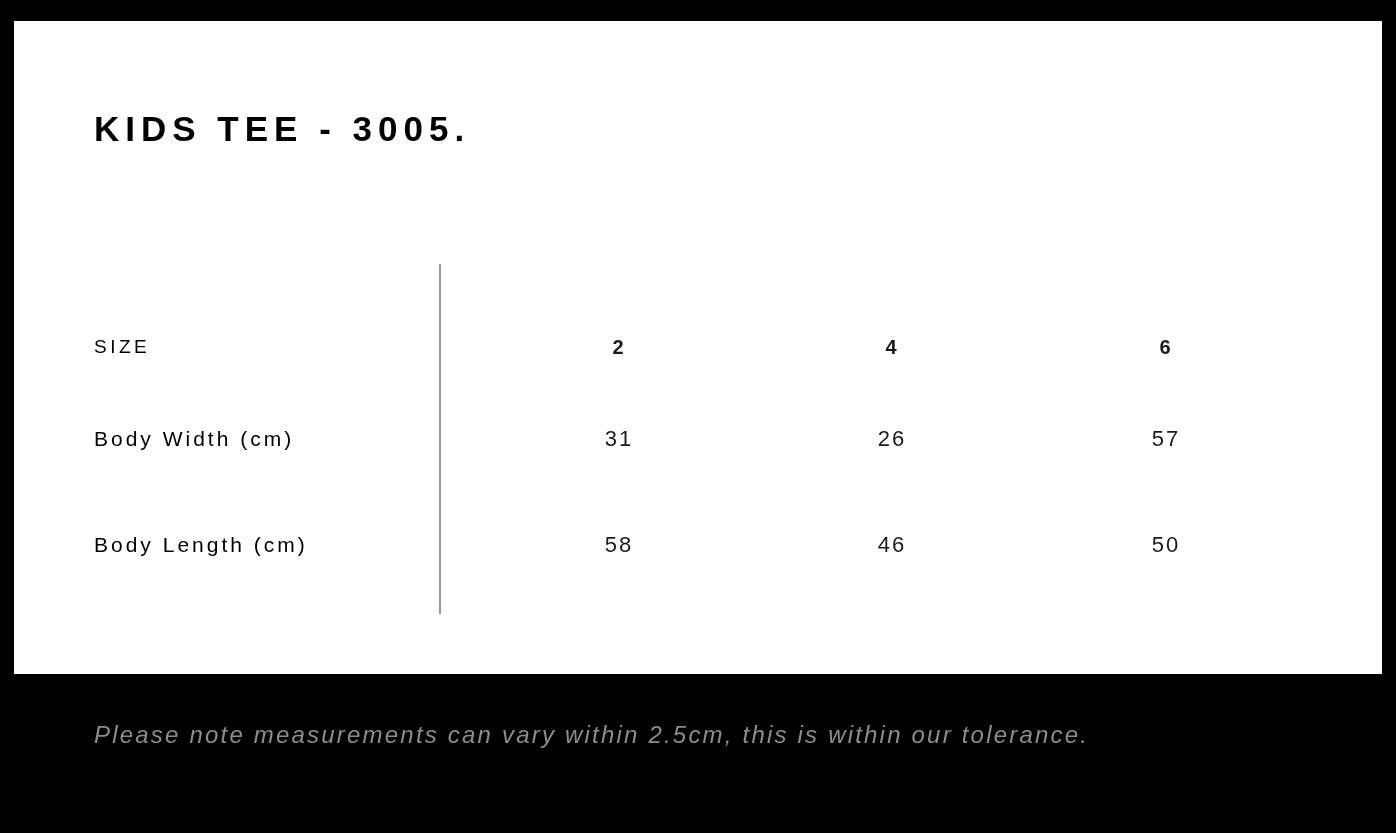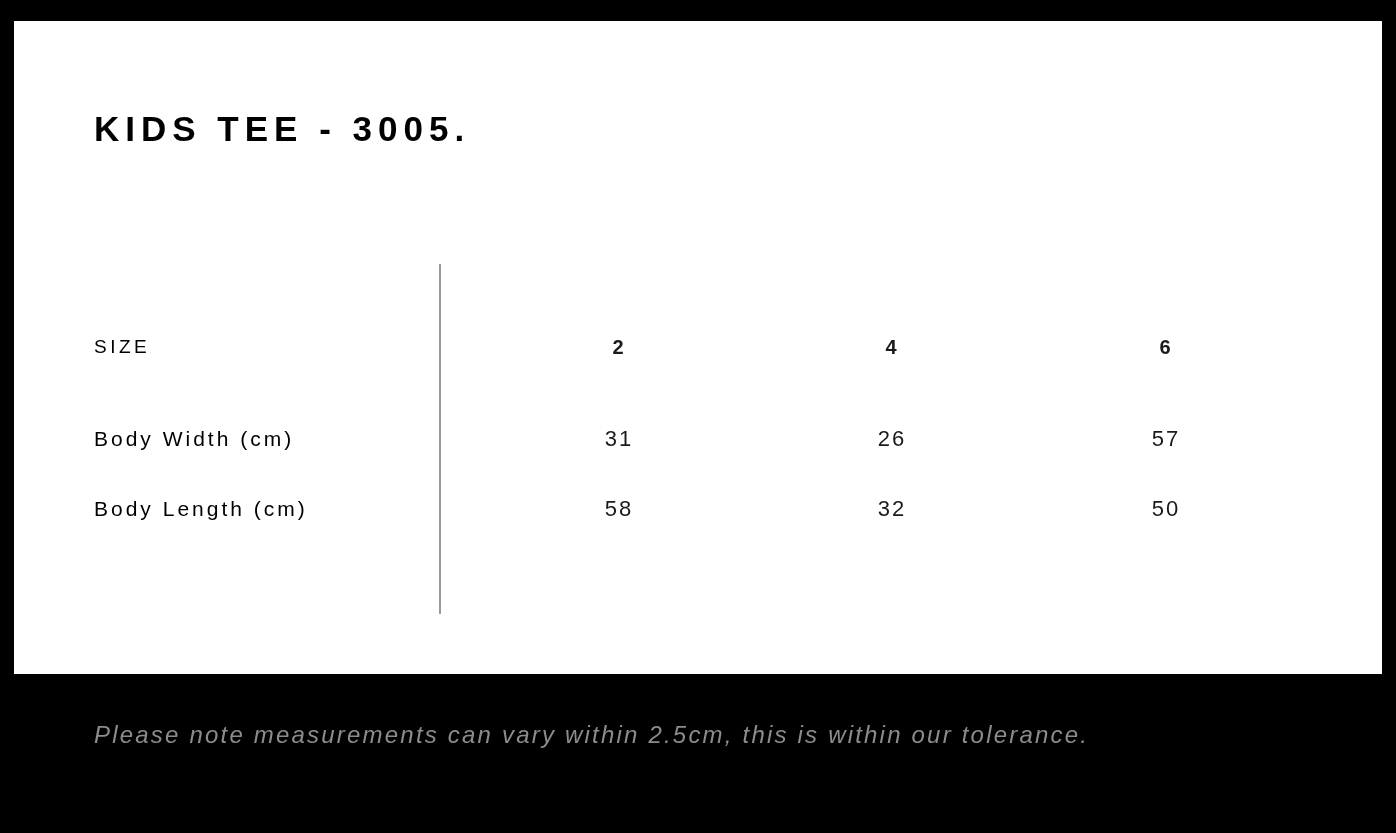--- a/index.html
+++ b/index.html
@@ -49,21 +49,21 @@
     height: 100%;
   }
   .row {
     position: absolute;
     left: 0;
     width: 100%;
     height: 40px;
   }
   .row-head { top: 306px; }
   .row-0 { top: 398px; }
-  .row-1 { top: 468px; text-decoration: underline; }
+  .row-1 { top: 504px; text-decoration: underline; }
 
   .cell-label {
     position: absolute;
     left: 80px;
     top: 0;
     font-size: 21px;
     letter-spacing: 3px;
     color: #000000;
     white-space: nowrap;
     line-height: 40px;
@@ -124,21 +124,21 @@
     <div class="row row-0">
       <div class="cell-label">Body Width (cm)</div>
       <div class="cell-val col-0">31</div>
       <div class="cell-val col-1">26</div>
       <div class="cell-val col-2">57</div>
     </div>
 
     <div class="row row-1">
       <div class="cell-label">Body Length (cm)</div>
       <div class="cell-val col-0">58</div>
-      <div class="cell-val col-1">32</div>
+      <div class="cell-val col-1">46</div>
       <div class="cell-val col-2">50</div>
     </div>
 
   </div>
 
   <div class="note">Please note measurements can vary within 2.5cm, this is within our tolerance.</div>
 
 </div>
 
 </body></html>

